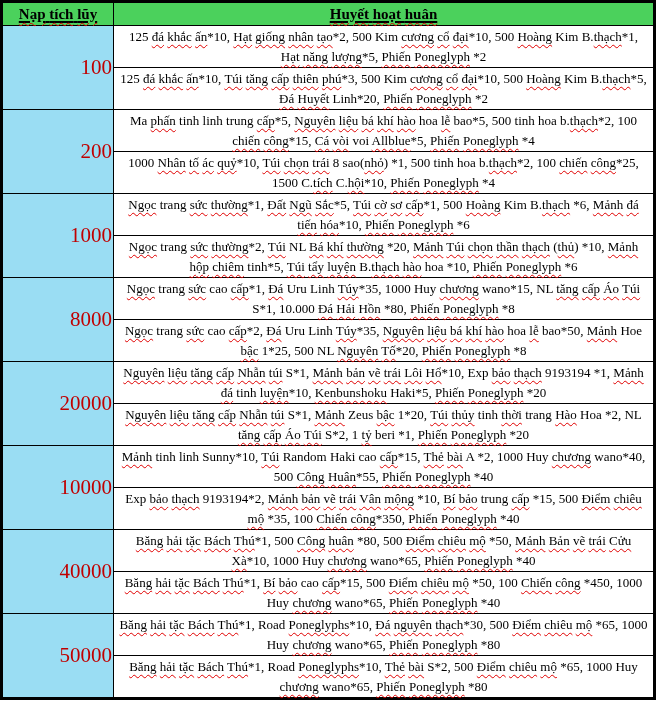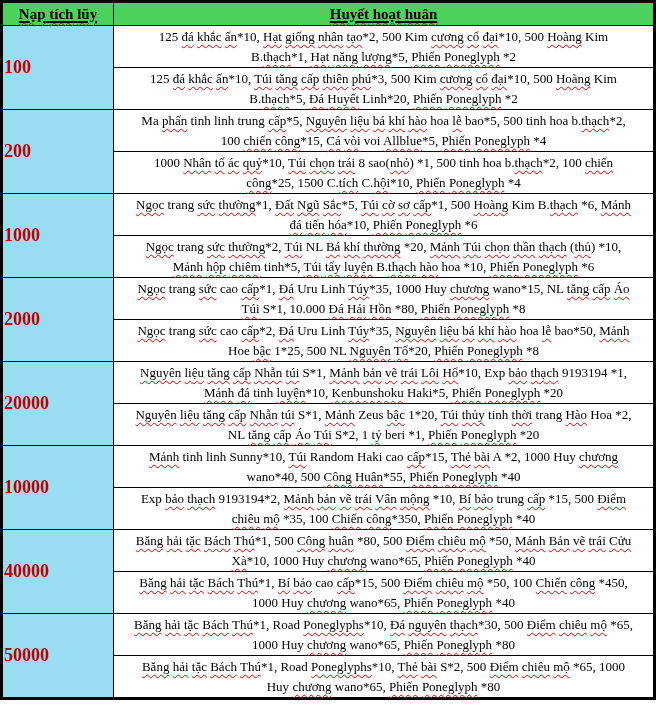--- a/index.html
+++ b/index.html
@@ -32,34 +32,34 @@
     padding: 0;
   }
   .hd {
     text-decoration: underline;
     text-decoration-thickness: 1.5px;
     text-underline-offset: 2px;
   }
   td.amt {
     background: var(--amount_bg, #9ADDF3);
     color: var(--amount_text, #C00000);
-    font-weight: bold;
-    font-size: 18px;
-    text-align: left;
+    font-weight: normal;
+    font-size: 21px;
+    text-align: right;
     vertical-align: middle;
   }
   td.rw {
     height: 41px;
     background: #ffffff;
     color: var(--body_text, #000000);
     font-size: 13px;
     line-height: 19.5px;
     text-align: center;
     vertical-align: middle;
-    padding: 0 17px;
+    padding: 0 5px;
   }
   .sq {
     text-decoration-line: underline;
     text-decoration-style: wavy;
     text-decoration-color: var(--squiggle, #E00000);
     text-decoration-thickness: 1px;
     text-underline-offset: 2.5px;
   }
 </style>
 </head>
@@ -97,21 +97,21 @@
 
       <tr>
         <td class="amt" rowspan="2">1000</td>
         <td class="rw"><span class="sq">Ngọc</span> trang <span class="sq">sức</span> <span class="sq">thường</span>*1, <span class="sq">Đất</span> <span class="sq">Ngũ</span> <span class="sq">Sắc</span>*5, <span class="sq">Túi</span> <span class="sq">cờ</span> <span class="sq">sơ</span> <span class="sq">cấp</span>*1, 500 <span class="sq">Hoàng</span> Kim B.<span class="sq">thạch</span> *6, <span class="sq">Mảnh</span> <span class="sq">đá</span> <span class="sq">tiến</span> <span class="sq">hóa</span>*10, <span class="sq">Phiến</span> <span class="sq">Poneglyph</span> *6</td>
       </tr>
       <tr>
         <td class="rw"><span class="sq">Ngọc</span> trang <span class="sq">sức</span> <span class="sq">thường</span>*2, <span class="sq">Túi</span> NL <span class="sq">Bá</span> <span class="sq">khí</span> <span class="sq">thường</span> *20, <span class="sq">Mảnh</span> <span class="sq">Túi</span> <span class="sq">chọn</span> <span class="sq">thần</span> <span class="sq">thạch</span> (<span class="sq">thủ</span>) *10, <span class="sq">Mảnh</span> <span class="sq">hộp</span> <span class="sq">chiêm</span> tinh*5, <span class="sq">Túi</span> <span class="sq">tẩy</span> <span class="sq">luyện</span> B.<span class="sq">thạch</span> <span class="sq">hào</span> hoa *10, <span class="sq">Phiến</span> <span class="sq">Poneglyph</span> *6</td>
       </tr>
 
       <tr>
-        <td class="amt" rowspan="2">2000</td>
+        <td class="amt" rowspan="2">8000</td>
         <td class="rw"><span class="sq">Ngọc</span> trang <span class="sq">sức</span> cao <span class="sq">cấp</span>*1, <span class="sq">Đá</span> Uru Linh <span class="sq">Túy</span>*35, 1000 Huy <span class="sq">chương</span> wano*15, NL <span class="sq">tăng</span> <span class="sq">cấp</span> <span class="sq">Áo</span> <span class="sq">Túi</span> S*1, 10.000 <span class="sq">Đá</span> <span class="sq">Hải</span> <span class="sq">Hồn</span> *80, <span class="sq">Phiến</span> <span class="sq">Poneglyph</span> *8</td>
       </tr>
       <tr>
         <td class="rw"><span class="sq">Ngọc</span> trang <span class="sq">sức</span> cao <span class="sq">cấp</span>*2, <span class="sq">Đá</span> Uru Linh <span class="sq">Túy</span>*35, <span class="sq">Nguyên</span> <span class="sq">liệu</span> <span class="sq">bá</span> <span class="sq">khí</span> <span class="sq">hào</span> hoa <span class="sq">lễ</span> bao*50, <span class="sq">Mảnh</span> Hoe <span class="sq">bậc</span> 1*25, 500 NL <span class="sq">Nguyên</span> <span class="sq">Tố</span>*20, <span class="sq">Phiến</span> <span class="sq">Poneglyph</span> *8</td>
       </tr>
 
       <tr>
         <td class="amt" rowspan="2">20000</td>
         <td class="rw"><span class="sq">Nguyên</span> <span class="sq">liệu</span> <span class="sq">tăng</span> <span class="sq">cấp</span> <span class="sq">Nhẫn</span> <span class="sq">túi</span> S*1, <span class="sq">Mảnh</span> <span class="sq">bản</span> <span class="sq">vẽ</span> <span class="sq">trái</span> <span class="sq">Lôi</span> <span class="sq">Hổ</span>*10, Exp <span class="sq">bảo</span> <span class="sq">thạch</span> 9193194 *1, <span class="sq">Mảnh</span> <span class="sq">đá</span> tinh <span class="sq">luyện</span>*10, <span class="sq">Kenbunshoku</span> Haki*5, <span class="sq">Phiến</span> <span class="sq">Poneglyph</span> *20</td>
       </tr>

